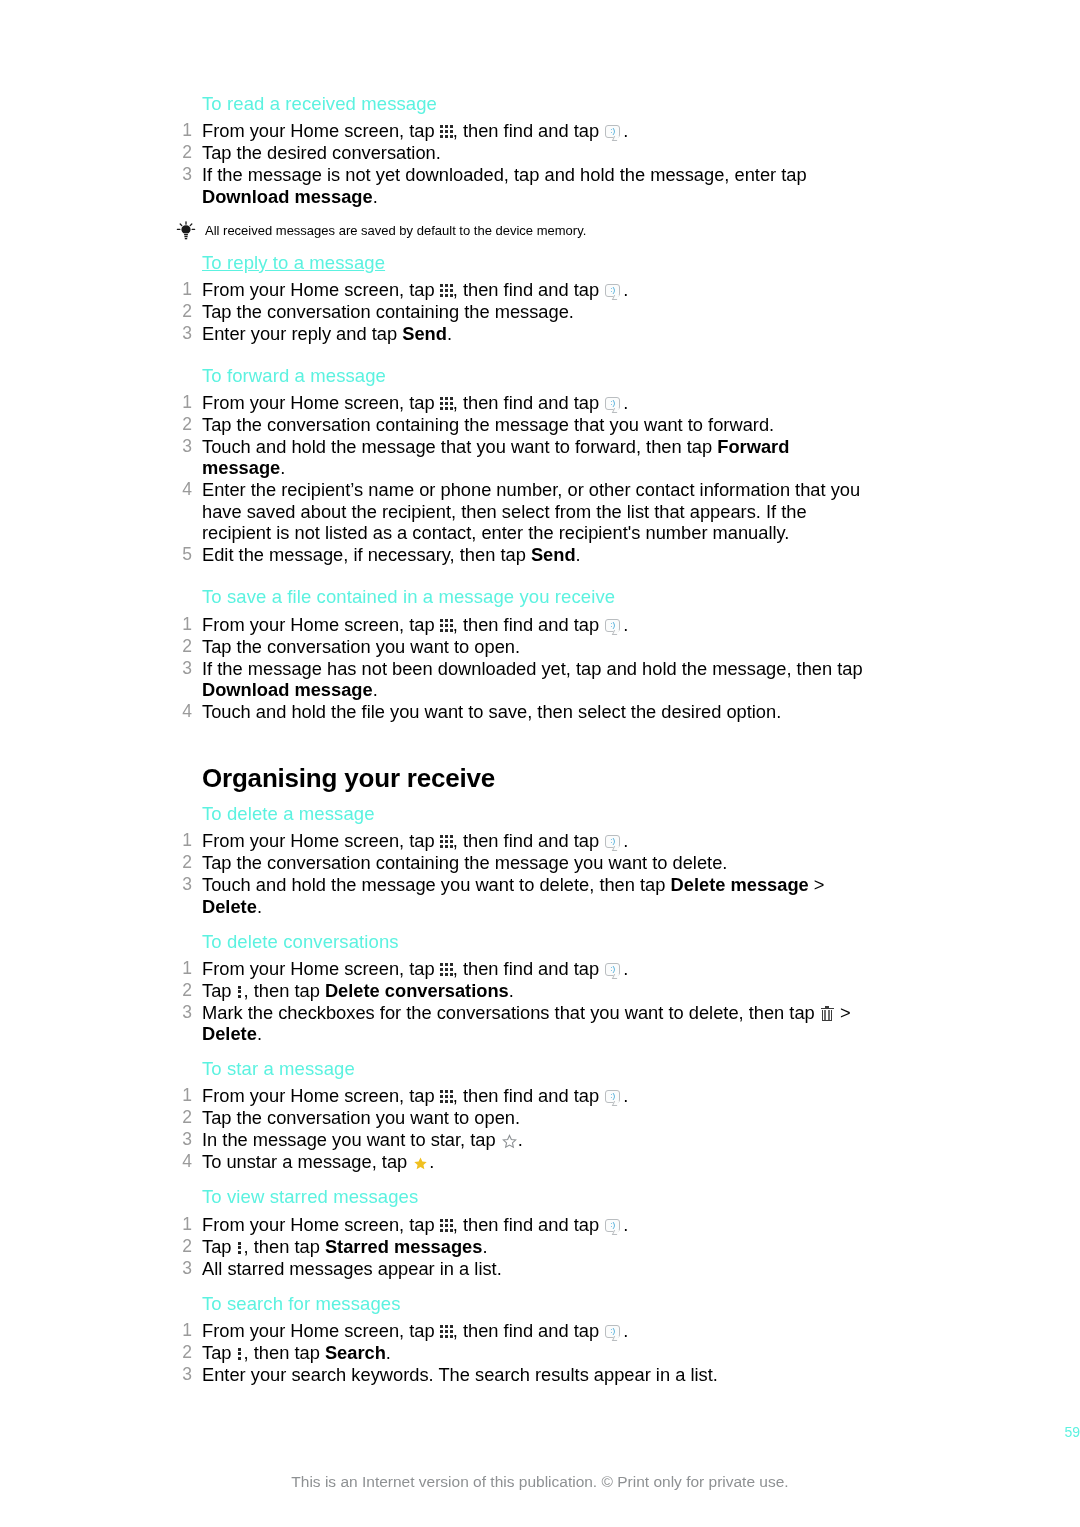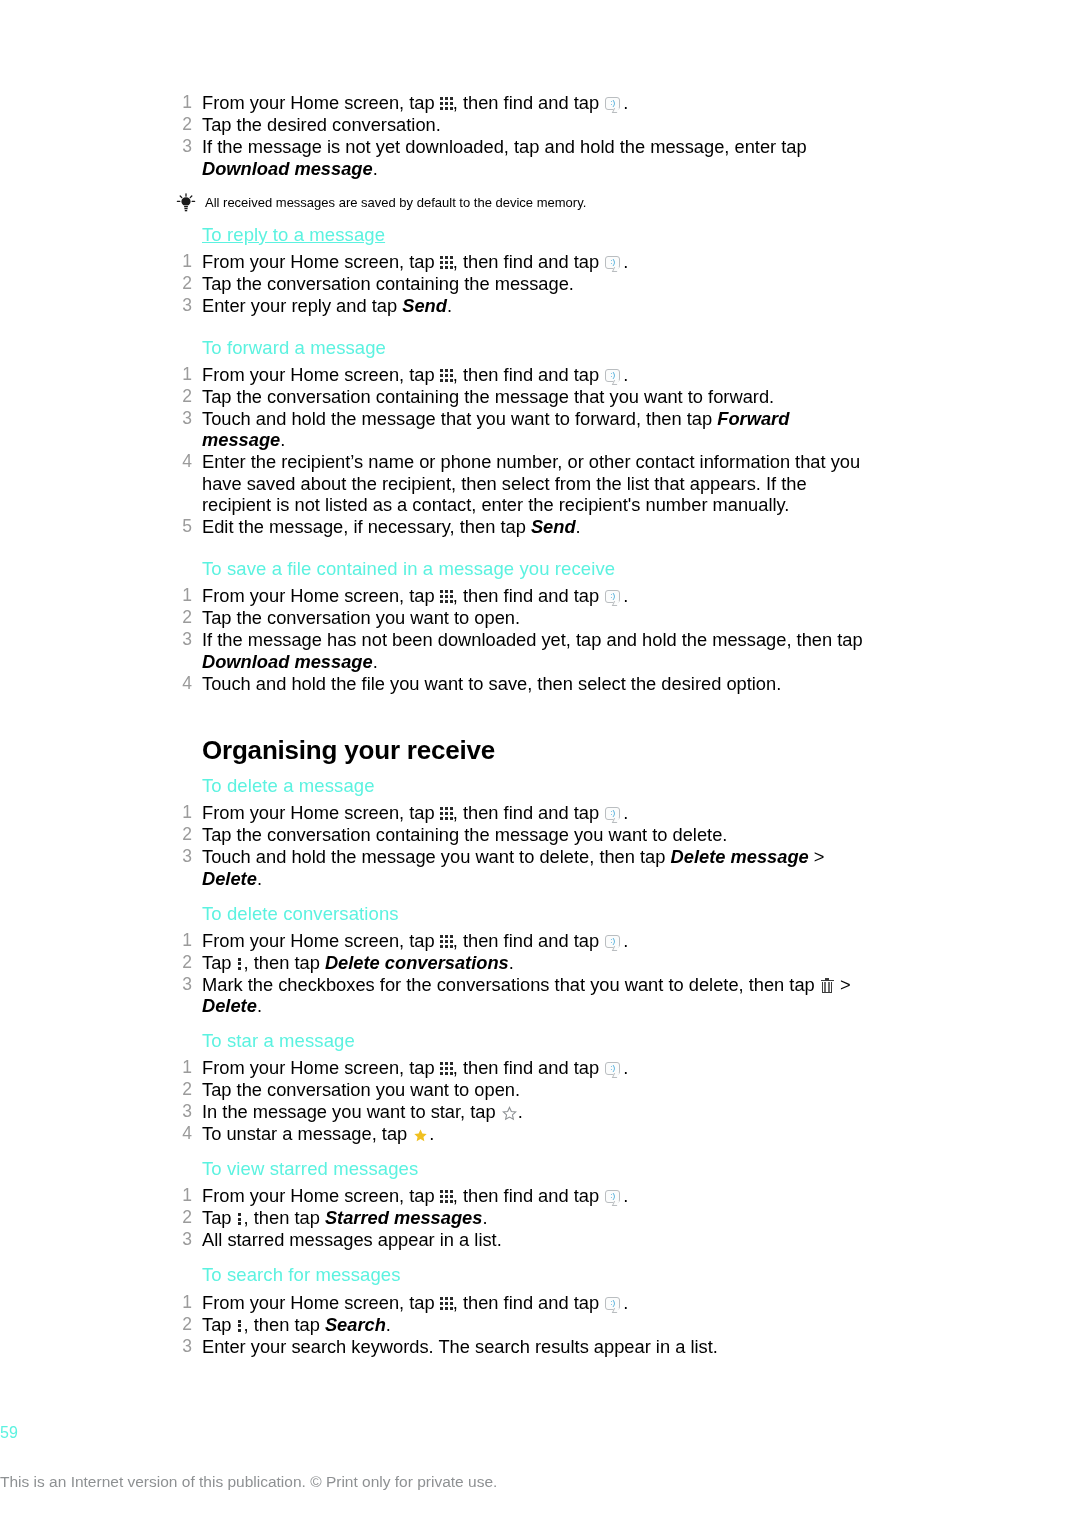--- a/index.html
+++ b/index.html
@@ -66,21 +66,21 @@
   ol.steps > li::before {
     content: counter(stp);
     position: absolute;
     left: 0;
     top: 0;
     width: 16px;
     text-align: right;
     color: #9b9b9b;
     font-size: 17.5px;
   }
-  .b { font-weight: bold; font-style: italic; }
+  .b { font-weight: bold; }
 
   
   .tip {
     display: flex;
     align-items: flex-start;
     font-size: 13px;
     line-height: 20px;
     padding: 13px 0 10px 0;
   }
   .tip .tip-txt { padding-left: 9px; }
@@ -221,41 +221,42 @@
     vertical-align: -4px;
   }
   .ic-bulb svg { display: block; }
 
   
   .pagenum {
     position: absolute;
     left: 0;
     top: 1424px;
     width: 1080px;
-    text-align: left;
+    text-align: right;
     color: #5cf2e0;
-    font-size: 16px;
+    font-size: 14px;
   }
   .legal {
     position: absolute;
     left: 0;
     top: 1473px;
     width: 1080px;
-    text-align: left;
+    text-align: center;
     color: #8e9193;
     font-size: 15.5px;
   }
 </style>
 </head>
 <body>
 
 <div class="page">
 <div class="content">
 
   <div class="blk">
+    <h3 class="h-sub">To read a received message</h3>
     <ol class="steps">
       <li><span>From your Home screen, tap </span><span class="ic ic-grid"><i></i><i></i><i></i><i></i><i></i><i></i><i></i><i></i><i></i></span><span>, then find and tap </span><span class="ic ic-msg"><span class="box"></span><span class="tail"></span><span class="face">:)</span></span><span>.</span></li>
       <li><span>Tap the desired conversation.</span></li>
       <li><span>If the message is not yet downloaded, tap and hold the message, enter tap </span><span class="b">Download message</span><span>.</span></li>
     </ol>
     <div class="tip">
       <span class="ic-bulb">
         <svg viewBox="0 0 20 19" width="20" height="19">
           <g stroke="#1a1a1a" stroke-width="1.3" stroke-linecap="round">
             <line x1="10" y1="0.8" x2="10" y2="3.2"></line>

